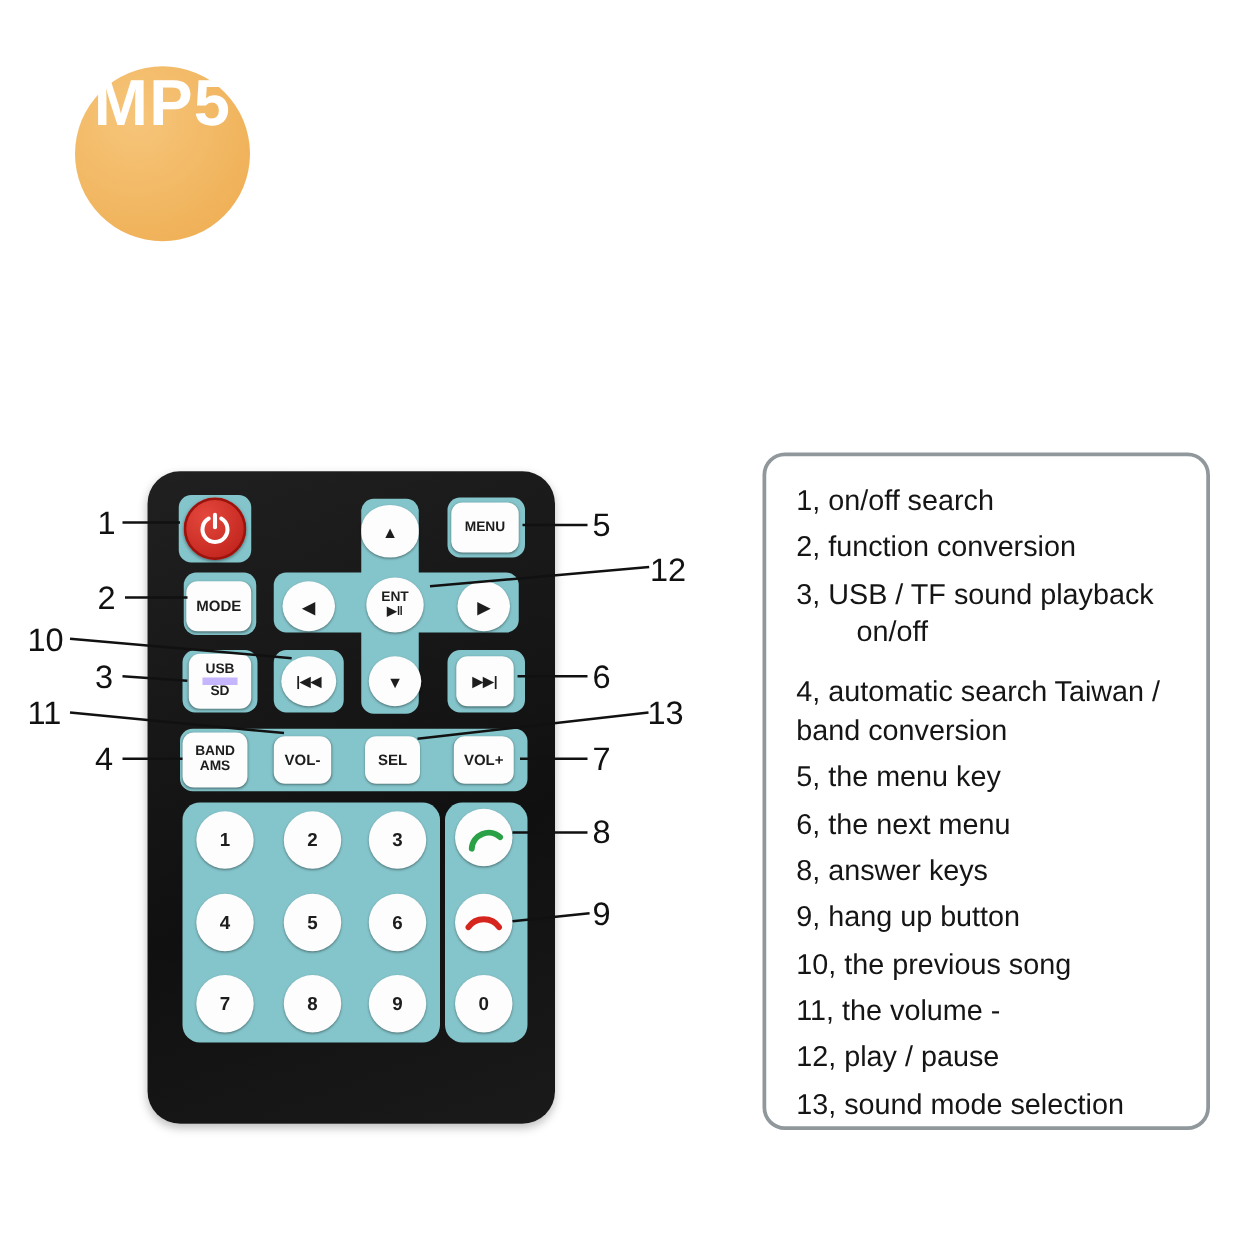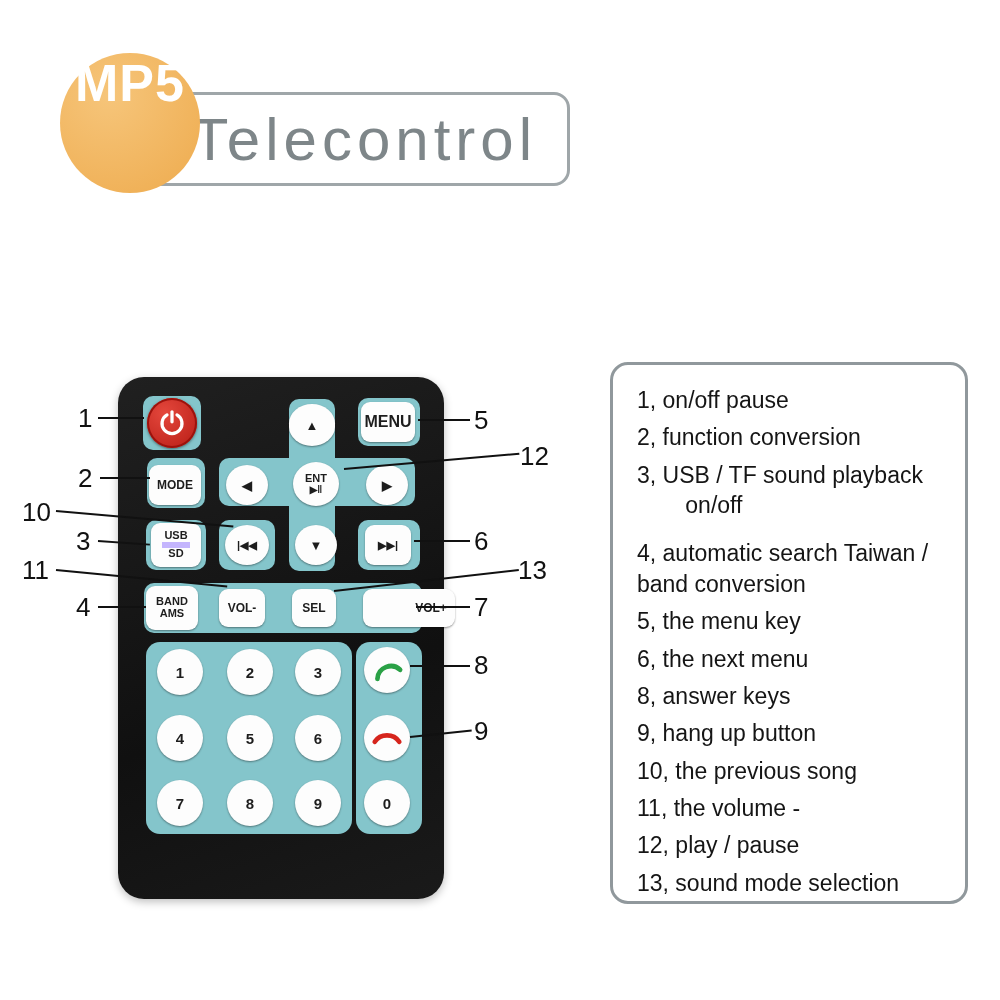--- a/index.html
+++ b/index.html
@@ -37,41 +37,41 @@
   .btn{position:absolute;background:#fdfdfd;border-radius:9px;display:flex;flex-direction:row;
        align-items:center;justify-content:center;font-weight:bold;color:#1d1d1d;
        box-shadow:0 1px 2px rgba(0,0,0,.4);}
   .stack{flex-direction:column;line-height:1.05;}
   .underline{border-bottom:6px solid #c4b5fd;padding:0 2px;}
 
   .b-power{left:29px;top:21px;width:50px;height:50px;border-radius:50%;
            background:radial-gradient(circle at 35% 30%, #e4473c, #b71c15);
            box-shadow:0 1px 3px rgba(0,0,0,.5), inset 0 0 0 2px #9c120c;}
   .b-up{left:171px;top:27px;width:46px;height:42px;font-size:13px;border-radius:50%/46%;}
-  .b-menu{left:243px;top:25px;width:54px;height:40px;font-size:16px;}
+  .b-menu{left:243px;top:25px;width:54px;height:40px;font-size:11px;}
   .b-mode{left:149px - 0;}
   .b-mode{left:149px;} 
   .b-mode{left:149px;}
   .b-mode{left:149px;text-align:right;}
   .b-mode{left:149px;}
   .b-mode{left:149px;width:52px;}
   .b-mode{left:149px;top:88px;width:52px;height:40px;font-size:12px;left:31px;left:31px;}
   .b-mode{left:31px;top:88px;width:52px;height:40px;font-size:12px;}
   .b-left{left:108px;top:88px;width:42px;height:40px;font-size:13px;border-radius:50%;}
   .b-ent{left:175px;top:85px;width:46px;height:44px;font-size:11px;border-radius:50%;}
   .b-ent .st-bot{font-size:10px;}
   .b-right{left:248px;top:88px;width:42px;height:40px;font-size:13px;border-radius:50%;}
   .b-usb{left:33px;top:146px;width:50px;height:44px;font-size:11px;}
   .b-prev{left:107px;top:148px;width:44px;height:40px;font-size:11px;border-radius:50%;}
   .b-down{left:177px;top:148px;width:42px;height:40px;font-size:13px;border-radius:50%;}
   .b-next{left:247px;top:148px;width:46px;height:40px;font-size:11px;}
   .b-band{left:28px;top:209px;width:52px;height:44px;font-size:11px;}
   .b-volm{left:101px;top:212px;width:46px;height:38px;font-size:12px;}
   .b-sel{left:174px;top:212px;width:44px;height:38px;font-size:12px;}
-  .b-volp{left:245px;top:212px;width:48px;height:38px;font-size:12px;padding-left:44px;}
+  .b-volp{left:245px;top:212px;width:48px;height:38px;font-size:12px;}
 
   .digit{width:46px;height:46px;border-radius:50%;font-size:15px;}
   .b-d1{left:39px;top:272px;}  .b-d2{left:109px;top:272px;} .b-d3{left:177px;top:272px;}
   .b-d4{left:39px;top:338px;}  .b-d5{left:109px;top:338px;} .b-d6{left:177px;top:338px;}
   .b-d7{left:39px;top:403px;}  .b-d8{left:109px;top:403px;} .b-d9{left:177px;top:403px;}
   .b-d0{left:246px;top:403px;}
   .b-answer{left:246px;top:270px;width:46px;height:46px;border-radius:50%;}
   .b-hangup{left:246px;top:338px;width:46px;height:46px;border-radius:50%;}
   .ico{display:flex;align-items:center;justify-content:center;}
   .ico-answer svg{transform:rotate(-22deg);}
@@ -105,23 +105,20 @@
           padding:20px 14px 0 24px;font-size:23px;color:#151515;}
   .legend p{margin:0 0 7px 0;line-height:1.32;}
   .legend p.hang{padding-left:2.1em;text-indent:-2.1em;}
   .legend p:nth-child(4){margin-top:18px;}
 </style>
 </head>
 <body>
 
 <div class="page">
 
-  <div class="title-box">
-    <span class="title-text">Telecontrol</span>
-  </div>
   <div class="badge">
     <span>MP5</span>
   </div>
 
   <div class="remote">
     <div class="pad p-power"></div>
     <div class="pad p-menu"></div>
     <div class="pad p-cross-v"></div>
     <div class="pad p-cross-h"></div>
     <div class="pad p-mode"></div>
@@ -217,21 +214,21 @@
   <div class="line l4"></div>
   <div class="line l5"></div>
   <div class="line l12"></div>
   <div class="line l6"></div>
   <div class="line l13"></div>
   <div class="line l7"></div>
   <div class="line l8"></div>
   <div class="line l9"></div>
 
   <div class="legend">
-    <p>1,  on/off  pause</p>
+    <p>1,  on/off  search</p>
     <p>2, function conversion</p>
     <p class="hang">3, USB / TF sound playback on/off</p>
     <p>4, automatic search Taiwan / band conversion</p>
     <p>5, the menu key</p>
     <p>6, the next menu</p>
     <p>8, answer keys</p>
     <p>9, hang up button</p>
     <p>10, the previous song</p>
     <p>11, the volume -</p>
     <p>12, play / pause</p>

